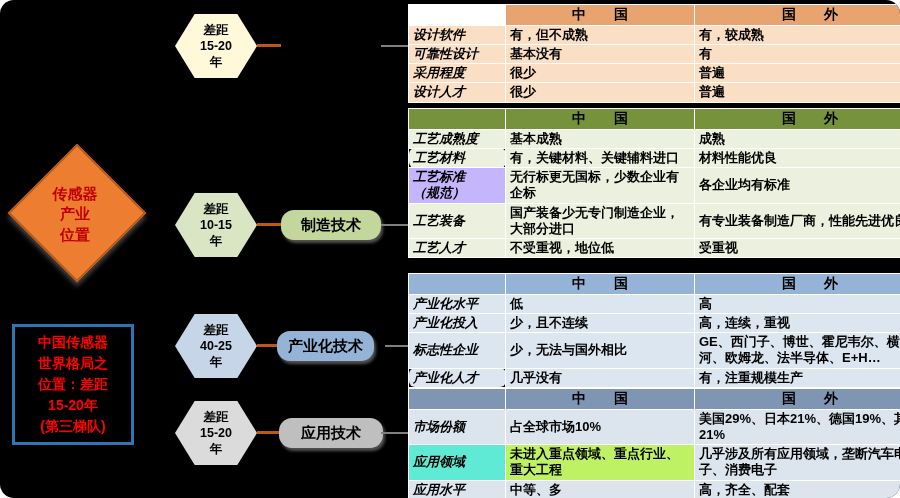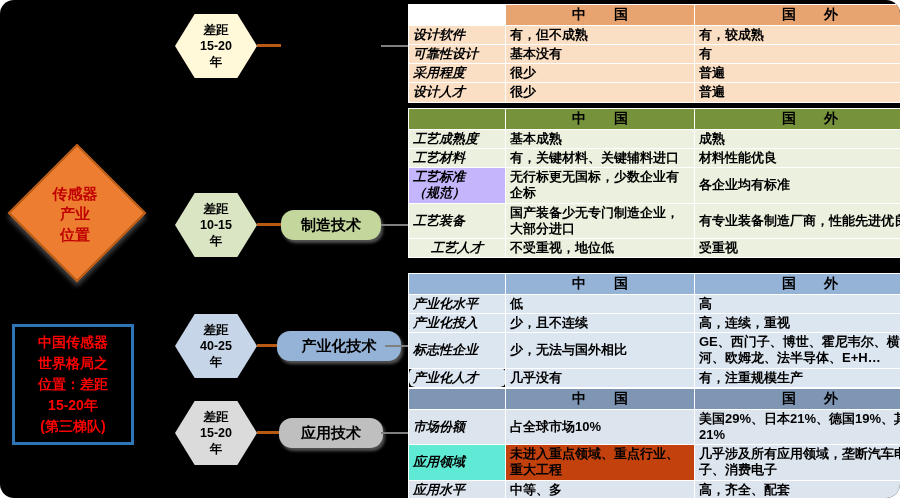--- a/index.html
+++ b/index.html
@@ -24,21 +24,21 @@
     display:flex;flex-direction:column;justify-content:center;align-items:center;
     font-weight:bold;font-size:12.5px;line-height:1.3;color:#000;
     filter:drop-shadow(2px 3px 2px rgba(150,150,150,.8));}
   .hex.s0{top:14px}.hex.s1{top:193px}.hex.s2{top:314px}.hex.s3{top:401px}
   
   .lbl{position:absolute;height:30px;border-radius:13px;display:flex;
     align-items:center;justify-content:center;font-weight:bold;font-size:15px;
     color:#000;box-shadow:2px 3px 3px rgba(150,150,150,.55);}
   .lbl.s0{left:281px;top:31px;width:100px}
   .lbl.s1{left:281px;top:210px;width:100px}
-  .lbl.s2{left:277px;top:331px;width:124px}
+  .lbl.s2{left:277px;top:331px;width:97px}
   .lbl.s3{left:279px;top:418px;width:104px}
   
   .conn{position:absolute;height:3px;}
   .c1{background:#b85a14;left:257px;width:24px;}
   .c1.s0{top:44px}.c1.s1{top:223px}.c1.s2{top:344px}.c1.s3{top:431px}
   .c2{background:#7f7f7f;height:2px;}
   .c2.s0{left:381px;width:27px;top:45px}
   .c2.s1{left:381px;width:27px;top:224px}
   .c2.s2{left:385px;width:23px;top:345px}
   .c2.s3{left:381px;width:27px;top:432px}
@@ -124,37 +124,37 @@
           <td style="background: rgb(118, 147, 60);"></td>
           <td class="hcell" style="background: rgb(118, 147, 60);">中　　国</td>
           <td class="hcell" style="background: rgb(118, 147, 60);">国　　外</td>
         </tr>
         <tr>
           <td style="background: rgb(235, 241, 222);">工艺成熟度</td>
           <td style="background: rgb(235, 241, 222);">基本成熟</td>
           <td style="background: rgb(235, 241, 222);">成熟</td>
         </tr>
         <tr>
-          <td style="background: rgb(235, 241, 222);">工艺材料</td>
+          <td style="background: rgb(235, 241, 222); border-radius: 6px;">工艺材料</td>
           <td style="background: rgb(235, 241, 222);">有，关键材料、关键辅料进口</td>
           <td style="background: rgb(235, 241, 222);">材料性能优良</td>
         </tr>
         <tr>
           <td style="background: #c4b5fd;">工艺标准
 （规范）</td>
           <td style="background: rgb(235, 241, 222);">无行标更无国标，少数企业有企标</td>
           <td style="background: rgb(235, 241, 222);">各企业均有标准</td>
         </tr>
         <tr>
           <td style="background: rgb(235, 241, 222);">工艺装备</td>
           <td style="background: rgb(235, 241, 222);">国产装备少无专门制造企业，大部分进口</td>
           <td style="background: rgb(235, 241, 222);">有专业装备制造厂商，性能先进优良</td>
         </tr>
         <tr>
-          <td style="background: rgb(235, 241, 222); text-align: center;">工艺人才</td>
+          <td style="background: rgb(235, 241, 222);">工艺人才</td>
           <td style="background: rgb(235, 241, 222);">不受重视，地位低</td>
           <td style="background: rgb(235, 241, 222);">受重视</td>
         </tr>
       </tbody>
     </table>
 
   <div class="hex s2" style="background: rgb(198, 213, 232);">
       <div class="hexline">差距</div>
       <div class="hexline">40-25</div>
       <div class="hexline">年</div>
@@ -207,21 +207,21 @@
           <td class="hcell" style="background: rgb(126, 150, 180);">中　　国</td>
           <td class="hcell" style="background: rgb(126, 150, 180);">国　　外</td>
         </tr>
         <tr>
           <td style="background: rgb(220, 228, 238);">市场份额</td>
           <td style="background: rgb(220, 228, 238);">占全球市场10%</td>
           <td style="background: rgb(220, 228, 238);">美国29%、日本21%、德国19%、其他21%</td>
         </tr>
         <tr>
           <td style="background: #5eead4;">应用领域</td>
-          <td style="background: #c2410c;">未进入重点领域、重点行业、重大工程</td>
+          <td style="background: #bef264;">未进入重点领域、重点行业、重大工程</td>
           <td style="background: rgb(220, 228, 238);">几乎涉及所有应用领域，垄断汽车电子、消费电子</td>
         </tr>
         <tr>
           <td style="background: rgb(220, 228, 238);">应用水平</td>
           <td style="background: rgb(220, 228, 238);">中等、多</td>
           <td style="background: rgb(220, 228, 238);">高，齐全、配套</td>
         </tr>
       </tbody>
     </table>
 

